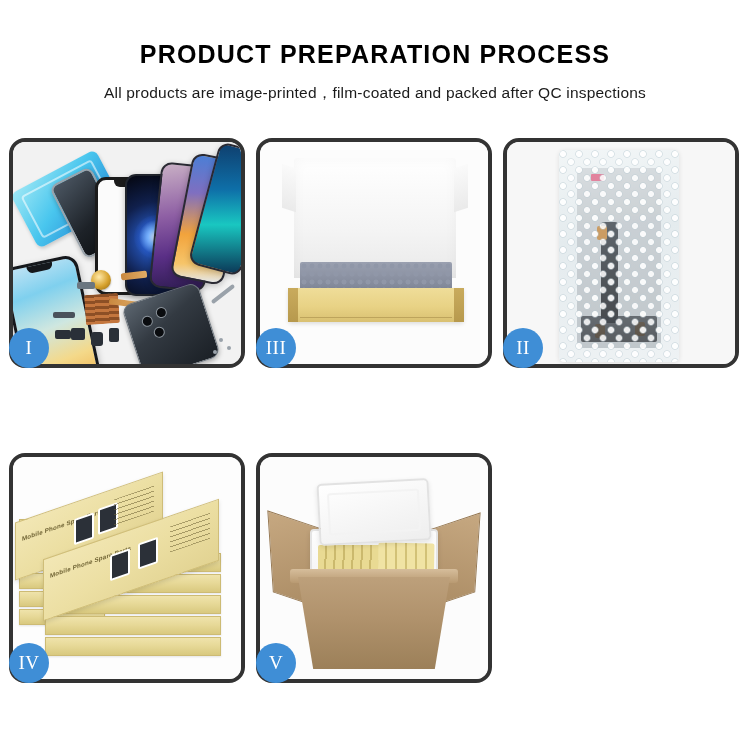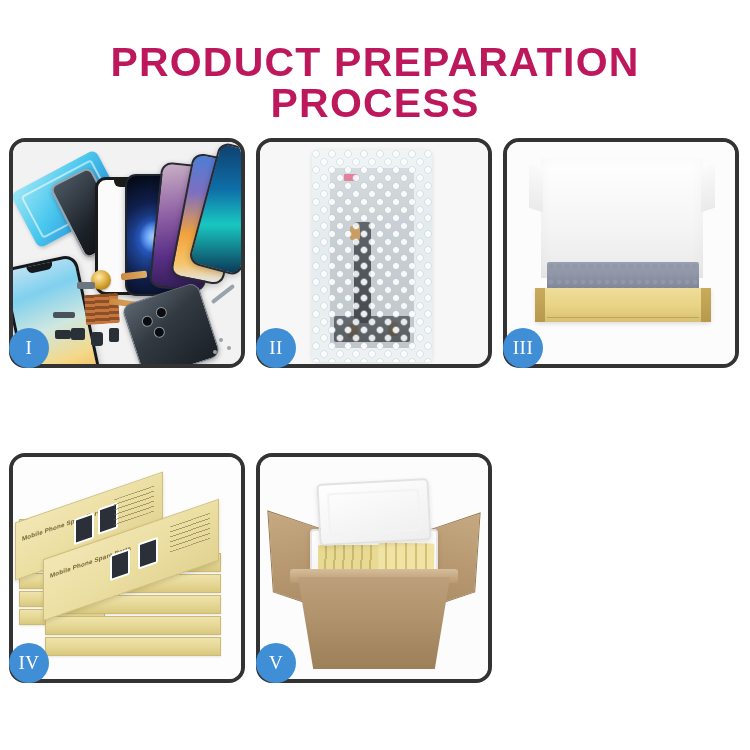--- a/index.html
+++ b/index.html
@@ -7,21 +7,21 @@
     width: 750px; height: 750px;
     background: #ffffff;
     font-family: "Liberation Sans", sans-serif;
     overflow: hidden;
   }
   .page { position: relative; width: 750px; height: 750px; background: #fff; }
 
   
   .header { position: absolute; left: 0; top: 0; width: 750px; text-align: center; }
   .title {
-    font-size: 41px; font-weight: 700; color: #be185d;
+    font-size: 25px; font-weight: 700; color: #000000;
     letter-spacing: 1.2px; line-height: 1;
     margin-top: 42px;
     font-family: "Liberation Sans", sans-serif;
   }
   .subtitle {
     font-size: 15.5px; color: #1a1a1a; font-weight: 400;
     margin-top: 16px; letter-spacing: .2px;
   }
 
   
@@ -346,20 +346,21 @@
   
   .nosel { user-select: none; }
 </style>
 </head>
 <body>
 
 <div class="page">
 
   <div class="header">
     <div class="title nosel">PRODUCT PREPARATION PROCESS</div>
+    <div class="subtitle nosel">All products are image-printed，film-coated and packed after QC inspections</div>
   </div>
 
   <div class="grid">
 
     <div class="panel">
       <div class="panel-inner p1">
         <div class="film"></div>
         <div class="phone-dark-sm"></div>
         <div class="phone-white">
             <div class="notch"></div>
@@ -391,50 +392,50 @@
           <div class="lens" style="left:30px;top:12px;"></div>
           <div class="lens" style="left:22px;top:30px;"></div>
         </div>
 
         <div class="screw" style="left:206px;top:196px;"></div>
         <div class="screw" style="left:214px;top:204px;"></div>
         <div class="screw" style="left:200px;top:208px;"></div>
         <div class="chip" style="left:196px;top:150px;width:28px;height:4px;background:#9aa2aa;transform:rotate(-38deg);"></div>
       </div>
       <div class="badge nosel">I</div>
-    </div>
-
-    <div class="panel">
-      <div class="panel-inner p2">
-        <div class="bubble-bag">
-          <div class="screen-in-bag">
-            <div class="label-pink"></div>
-            <div class="dark-strip"></div>
-            <div class="conn" style="left:20px;top:58px;"></div>
-            <div class="conn" style="left:18px;bottom:10px;"></div>
-            <div class="conn" style="left:58px;bottom:12px;"></div>
-            <div class="bottom-band"></div>
-          </div>
-          <div class="bubbles"></div>
-        </div>
-      </div>
-      <div class="badge nosel">II</div>
     </div>
 
     <div class="panel">
       <div class="panel-inner p3">
         <div class="box3-lid"></div>
         <div class="box3-foam"></div>
         <div class="box3-base">
           <div class="side-l"></div>
             <div class="side-r"></div>
             <div class="crease"></div>
         </div>
       </div>
       <div class="badge nosel">III</div>
+    </div>
+
+    <div class="panel">
+      <div class="panel-inner p2">
+        <div class="bubble-bag">
+          <div class="screen-in-bag">
+            <div class="label-pink"></div>
+            <div class="dark-strip"></div>
+            <div class="conn" style="left:20px;top:58px;"></div>
+            <div class="conn" style="left:18px;bottom:10px;"></div>
+            <div class="conn" style="left:58px;bottom:12px;"></div>
+            <div class="bottom-band"></div>
+          </div>
+          <div class="bubbles"></div>
+        </div>
+      </div>
+      <div class="badge nosel">II</div>
     </div>
 
     <div class="panel">
       <div class="panel-inner p4">
         <div class="stack">
 
           <div class="sbox" style="left:6px;top:62px;width:86px;height:16px;"></div>
           <div class="sbox" style="left:6px;top:80px;width:86px;height:16px;"></div>
           <div class="sbox" style="left:6px;top:98px;width:86px;height:16px;"></div>
           <div class="sbox" style="left:6px;top:116px;width:86px;height:16px;"></div>

